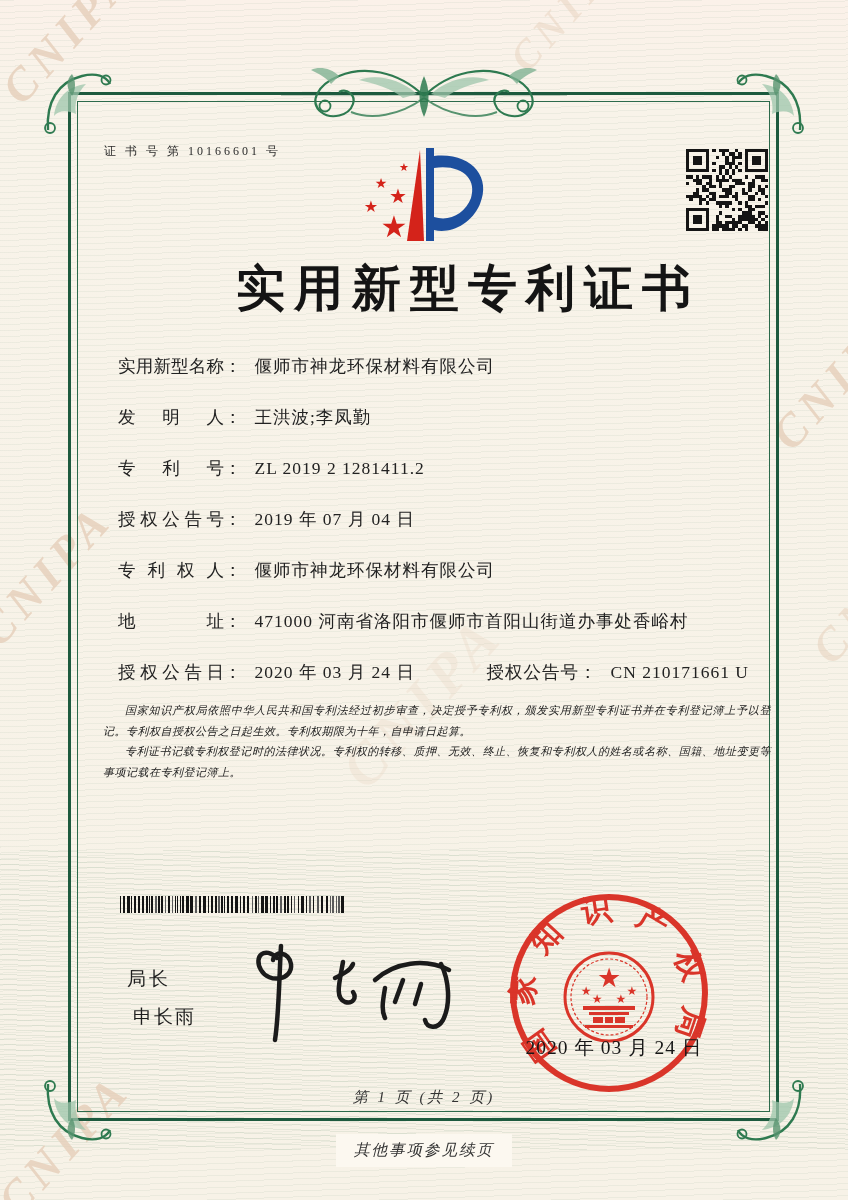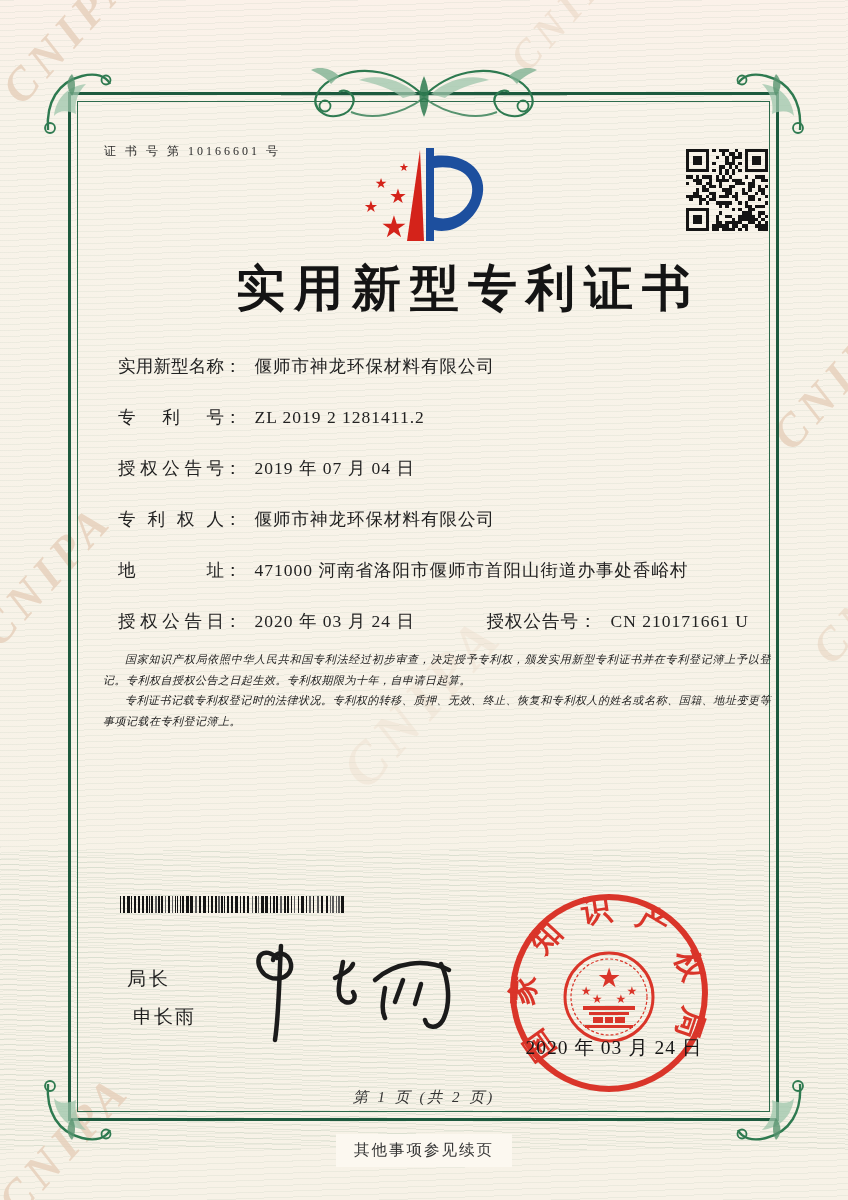--- a/index.html
+++ b/index.html
@@ -63,21 +63,21 @@
   svg.signature { position:absolute; left:235px; top:938px; width:230px; height:108px; }
 
   svg.seal { position:absolute; left:506px; top:890px; width:206px; height:206px;
              opacity:.93; mix-blend-mode:multiply; z-index:5; }
   .seal-date { position:absolute; left:518px; top:1034px; width:192px; text-align:center;
                font-size:19.5px; color:#161616; letter-spacing:1px; z-index:6; }
 
   .footer-page { position:absolute; left:0; top:1088px; width:100%; text-align:center;
                  font-size:15px; letter-spacing:3px; color:#333;font-style:italic; }
   .continuation { position:absolute; left:50%; top:1134px; transform:translateX(-50%);
-                  font-size:15.5px; letter-spacing:2px; color:#333;
+                  font-size:15.5px; font-style:italic; letter-spacing:2px; color:#333;
                   background:#fcf8f0; padding:6px 18px; z-index:5; }
 </style>
 </head>
 <body>
 
 <div class="page">
 
   <span class="wm" style="left:-18px; top:6px;">CNIPA</span>
   <span class="wm" style="left:492px; top:-16px; opacity:.45; font-size:40px;">CNIPA</span>
   <span class="wm" style="left:752px; top:352px;">CNIPA</span>
@@ -455,20 +455,23 @@
       </svg>
 
     <div class="title">实用新型专利证书</div>
 
     <div class="content">
       <div class="fields">
         <div class="frow">
           <span class="jlabel">实用新型名称</span><span class="fcolon">：</span><span class="fvalue">偃师市神龙环保材料有限公司</span>
         </div>
         <div class="frow">
+          <span class="jlabel">发明人</span><span class="fcolon">：</span><span class="fvalue">王洪波;李凤勤</span>
+        </div>
+        <div class="frow">
           <span class="jlabel">专利号</span><span class="fcolon">：</span><span class="fvalue">ZL 2019 2 1281411.2</span>
         </div>
         <div class="frow">
           <span class="jlabel">授权公告号</span><span class="fcolon">：</span><span class="fvalue">2019 年 07 月 04 日</span>
         </div>
         <div class="frow">
           <span class="jlabel">专利权人</span><span class="fcolon">：</span><span class="fvalue">偃师市神龙环保材料有限公司</span>
         </div>
         <div class="frow">
           <span class="jlabel">地址</span><span class="fcolon">：</span><span class="fvalue">471000 河南省洛阳市偃师市首阳山街道办事处香峪村</span>

